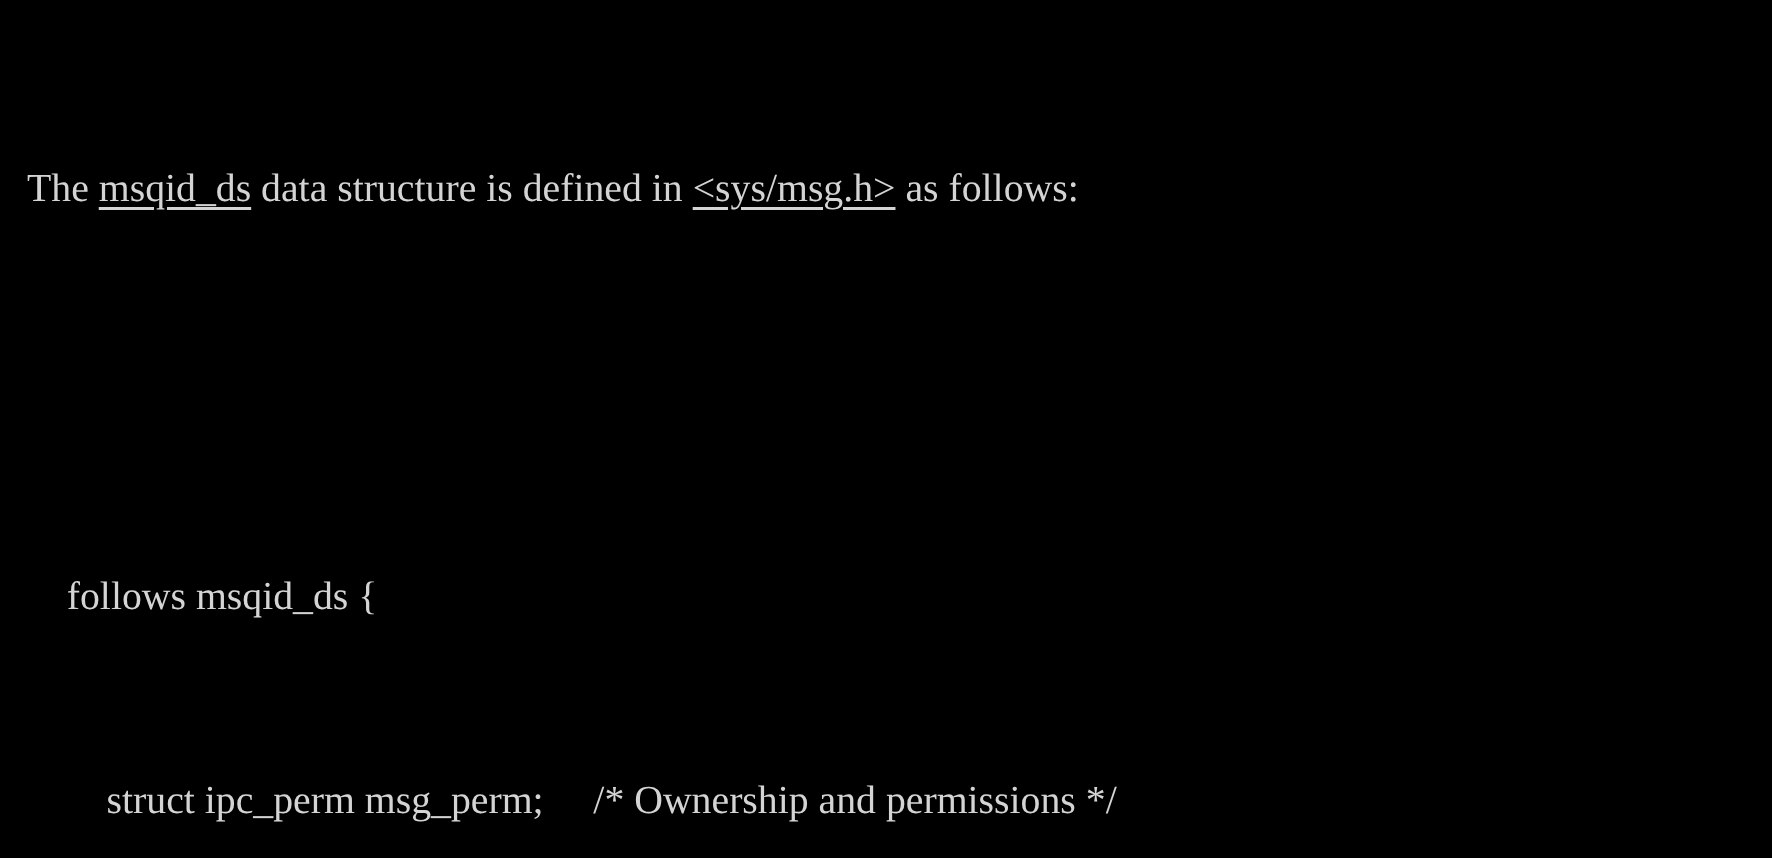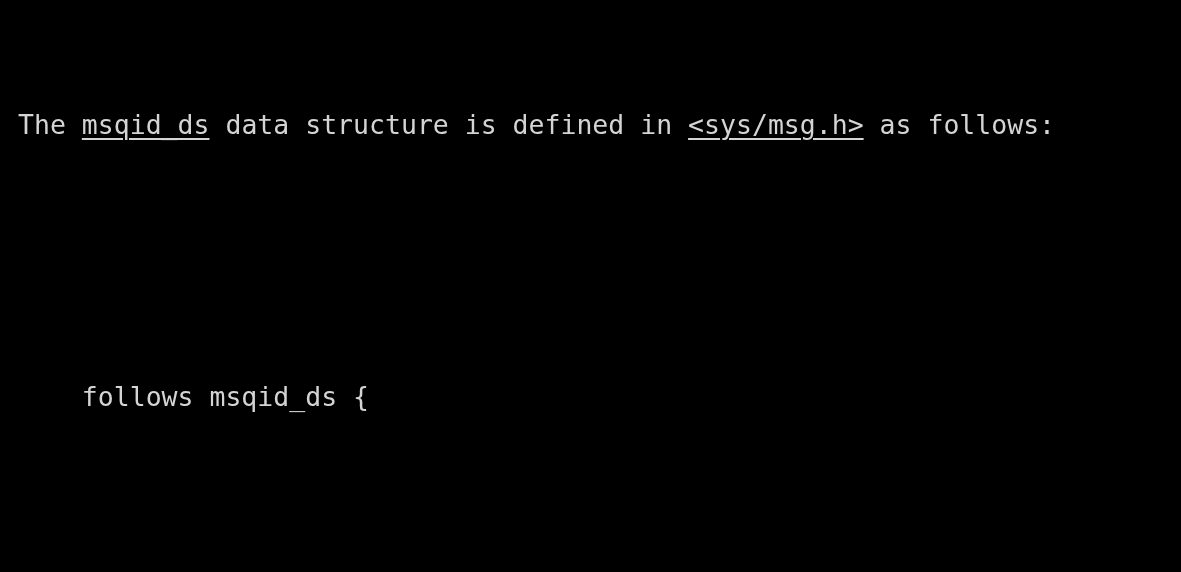--- a/index.html
+++ b/index.html
@@ -34,20 +34,21 @@
     font-size: 26.5px;
     line-height: 34px;
     color: #d4d4d4;
     margin: 0;
     tab-size: 4;
   }
   .line {
     display: block;
     height: 34px;
     white-space: pre;
+    font-family: Liberation Serif, serif;
   }
   .ul {
     text-decoration: underline;
     text-underline-offset: 4px;
     text-decoration-thickness: 2px;
   }
   .spacer {
     display: block;
     height: 34px;
   }
@@ -58,20 +59,21 @@
 <div id="page">
 
   <div class="codeblock">
 
     <span class="line"><span>The </span><span class="ul">msqid_ds</span><span> data structure is defined in </span><span class="ul">&lt;sys/msg.h&gt;</span><span> as follows:</span></span>
 
     <span class="spacer"></span>
 
     <span class="line">    follows msqid_ds {</span>
 
+    <span class="line">        struct ipc_perm msg_perm;     /* Ownership and permissions */</span>
     
     
     
 
     
     
 
     
     
 

